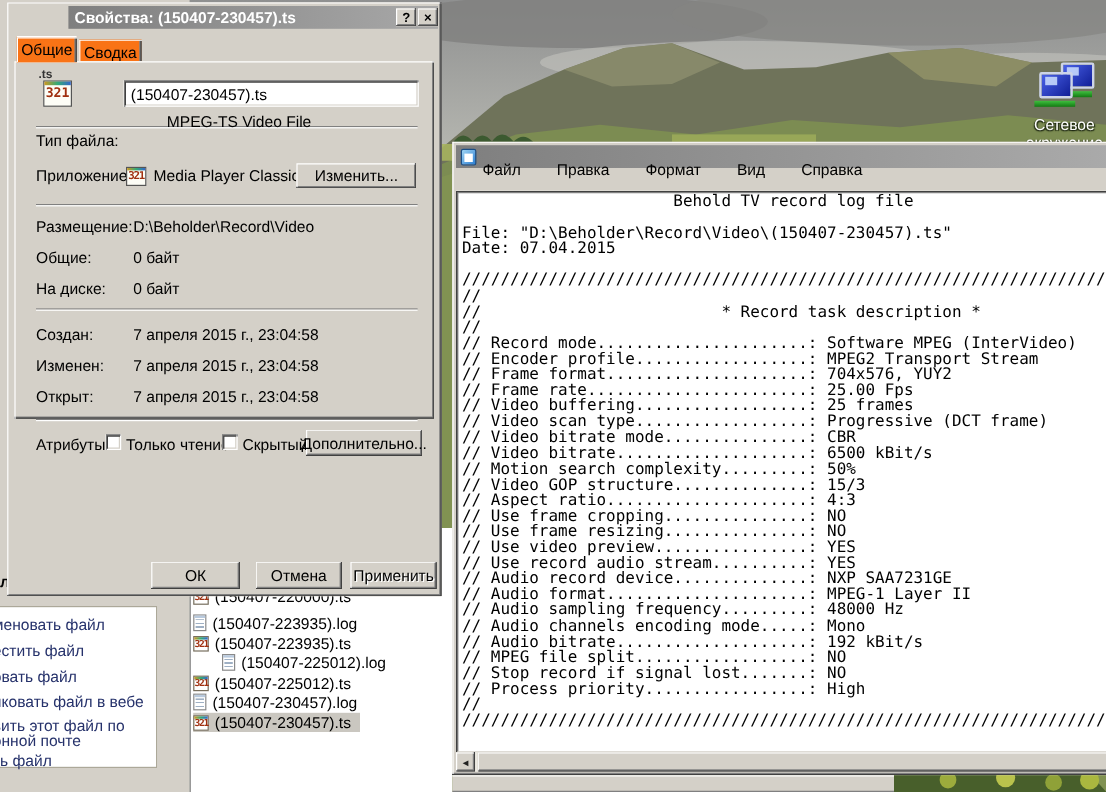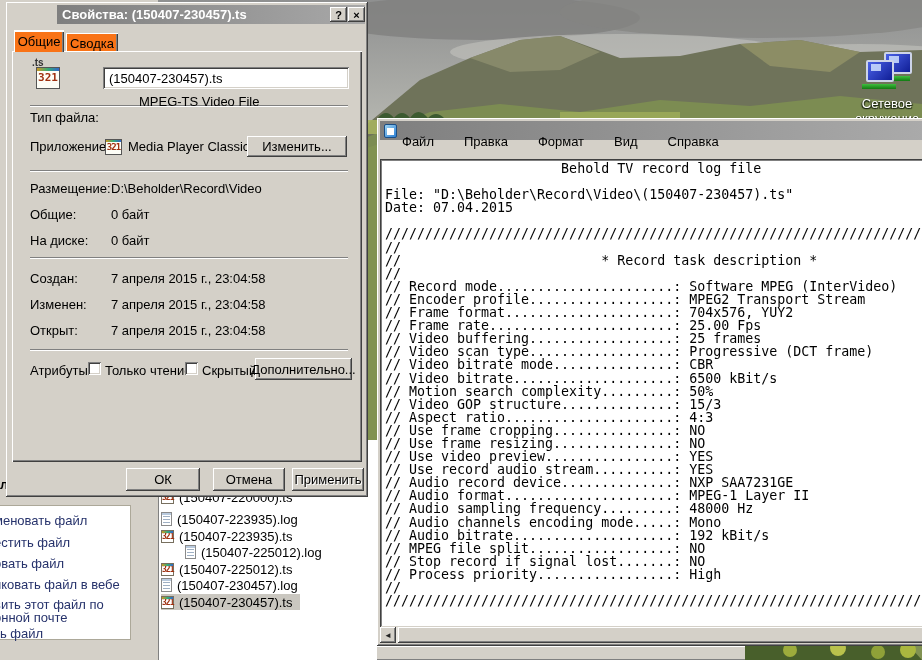--- a/index.html
+++ b/index.html
@@ -44,21 +44,21 @@
   #dialog-title { position:absolute; left:3px; top:3px; right:3px; height:19px;
      background:linear-gradient(90deg,#7f7f7f,#a8a8a8); display:flex; align-items:center; padding-left:5px;margin-left:48px; }
   #dialog-title-text { color:#fff; font-weight:bold; }
   .cap-btn { position:absolute; top:2px; width:17px; height:15px; font:bold 11px "Liberation Sans",sans-serif; }
   #tabs { position:absolute; left:8px; top:27px; height:22px; }
   .tab { position:absolute; background:#f97316; text-align:center;
      box-shadow: inset 1px 1px 0 #fff, inset -1px 0 0 #404040, inset -2px 0 0 #808080; }
   #tab-general { left:0; top:1px; width:50px; height:22px; z-index:2; border-top:1px solid #fff; }
   #tab-summary { left:52px; top:4px; width:52px; height:18px; z-index:0; }
   .tab span { display:block; padding-top:3px; }
-  #page { position:absolute; left:6px; top:49px; width:350px; height:411px;
+  #page { position:absolute; left:6px; top:49px; width:350px; height:298px;
      box-shadow: inset 1px 1px 0 #fff, inset -1px -1px 0 #404040, inset -2px -2px 0 #808080; background:#d4d0c8; }
   .lbl { position:absolute; left:18px; white-space:nowrap; }
   .val { position:absolute; left:99px; white-space:nowrap; }
   #filename-box { position:absolute; left:91px; top:16px; width:246px; height:22px; padding:4px 0 0 6px; }
   .checkbox { position:absolute; width:13px; height:13px; background:#fff;
      box-shadow: inset 1px 1px 0 #808080, inset -1px -1px 0 #fff, inset 2px 2px 0 #404040, inset -2px -2px 0 #d4d0c8; }
   .disabled-txt { color:#000000; text-shadow:1px 1px 0 #fff; }
 
   
   #big-ts-icon { position:absolute; left:18px; top:6px; width:36px; height:36px; }

